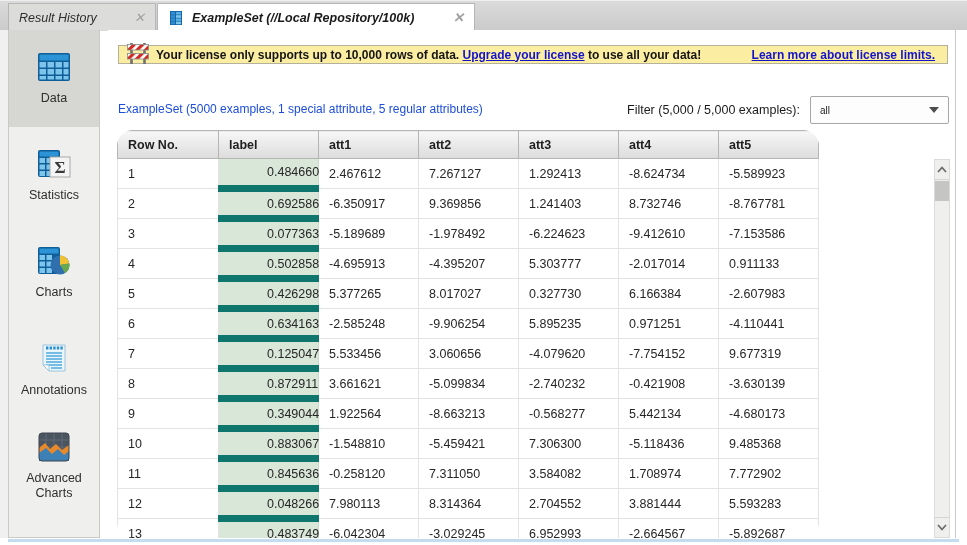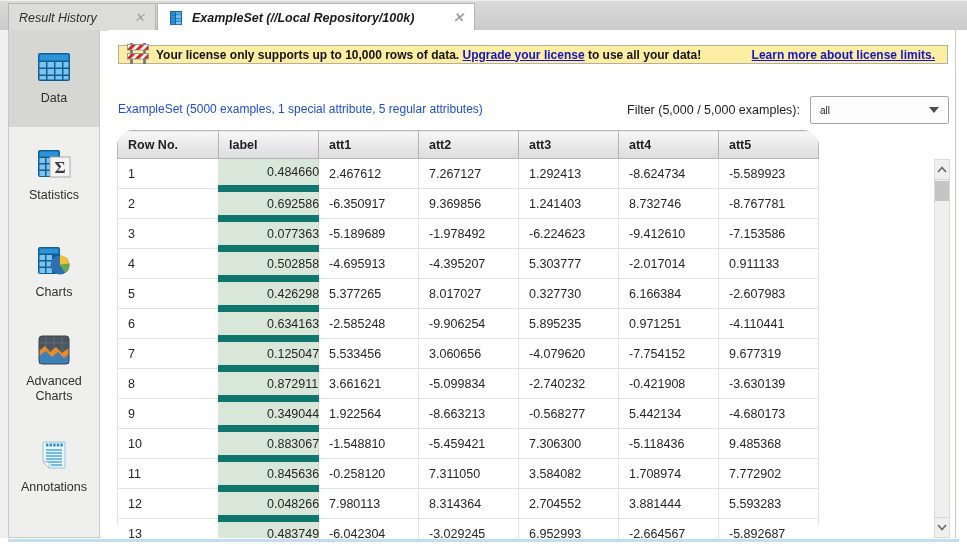--- a/index.html
+++ b/index.html
@@ -164,60 +164,60 @@
         <circle cx="23" cy="19" r="9.5" fill="#2f6fae"></circle>
         <path d="M23 19 L23 9.5 A9.5 9.5 0 0 1 32.4 17.5 Z" fill="#f2c233"></path>
         <path d="M23 19 L32.4 17.5 A9.5 9.5 0 0 1 28 27 Z" fill="#6aa84f"></path>
       </svg>
     </span>
     <span class="side-label">Charts</span>
   </div>
 
   <div class="side-item">
     <span>
+      <svg width="30" height="32" viewBox="0 0 30 32">
+        <path d="M4 3 L26 3 L26 29 L10 29 L4 23 Z" fill="#eaf5fc" stroke="#9cc4de" stroke-width="1"></path>
+        <g fill="#2a8fd0">
+          <rect x="7" y="4.5" width="2.4" height="3"></rect>
+            <rect x="10.6" y="4.5" width="2.4" height="3"></rect>
+            <rect x="14.2" y="4.5" width="2.4" height="3"></rect>
+            <rect x="17.8" y="4.5" width="2.4" height="3"></rect>
+            <rect x="21.4" y="4.5" width="2.4" height="3"></rect>
+        </g>
+        <g stroke="#58aede" stroke-width="1.6">
+          <line x1="7" y1="11" x2="23" y2="11"></line>
+            <line x1="7" y1="14" x2="23" y2="14"></line>
+          <line x1="7" y1="17" x2="23" y2="17"></line>
+            <line x1="7" y1="20" x2="23" y2="20"></line>
+          <line x1="7" y1="23" x2="23" y2="23"></line>
+            <line x1="12" y1="26" x2="23" y2="26"></line>
+        </g>
+        <path d="M4 23 L10 23 L10 29 Z" fill="#ffffff" stroke="#9cc4de" stroke-width="1"></path>
+      </svg>
+    </span>
+    <span class="side-label">Annotations</span>
+  </div>
+
+  <div class="side-item">
+    <span>
       <svg width="34" height="30" viewBox="0 0 34 30">
         <rect x="2" y="1" width="30" height="28" rx="3" fill="#4b5560"></rect>
         <g stroke="#5f6b77" stroke-width="1">
           <line x1="2" y1="8" x2="32" y2="8"></line>
             <line x1="2" y1="15" x2="32" y2="15"></line>
           <line x1="9" y1="1" x2="9" y2="29"></line>
             <line x1="17" y1="1" x2="17" y2="29"></line>
             <line x1="25" y1="1" x2="25" y2="29"></line>
         </g>
         <path d="M2 29 L2 16 L8 11 L13 17 L19 12 L25 18 L32 13 L32 29 Z" fill="#e8892a"></path>
         <path d="M2 29 L2 21 L9 16 L15 22 L21 17 L27 23 L32 19 L32 29 Z" fill="#2d7fc1" opacity="0.92"></path>
         <rect x="2" y="1" width="30" height="28" rx="3" fill="none" stroke="#3d454e" stroke-width="1"></rect>
       </svg>
     </span>
     <span class="side-label">Advanced Charts</span>
-  </div>
-
-  <div class="side-item">
-    <span>
-      <svg width="30" height="32" viewBox="0 0 30 32">
-        <path d="M4 3 L26 3 L26 29 L10 29 L4 23 Z" fill="#eaf5fc" stroke="#9cc4de" stroke-width="1"></path>
-        <g fill="#2a8fd0">
-          <rect x="7" y="4.5" width="2.4" height="3"></rect>
-            <rect x="10.6" y="4.5" width="2.4" height="3"></rect>
-            <rect x="14.2" y="4.5" width="2.4" height="3"></rect>
-            <rect x="17.8" y="4.5" width="2.4" height="3"></rect>
-            <rect x="21.4" y="4.5" width="2.4" height="3"></rect>
-        </g>
-        <g stroke="#58aede" stroke-width="1.6">
-          <line x1="7" y1="11" x2="23" y2="11"></line>
-            <line x1="7" y1="14" x2="23" y2="14"></line>
-          <line x1="7" y1="17" x2="23" y2="17"></line>
-            <line x1="7" y1="20" x2="23" y2="20"></line>
-          <line x1="7" y1="23" x2="23" y2="23"></line>
-            <line x1="12" y1="26" x2="23" y2="26"></line>
-        </g>
-        <path d="M4 23 L10 23 L10 29 Z" fill="#ffffff" stroke="#9cc4de" stroke-width="1"></path>
-      </svg>
-    </span>
-    <span class="side-label">Annotations</span>
   </div>
 </div>
 
 <div class="content">
 
   <div class="banner">
     <span>
       <svg width="22" height="25" viewBox="0 0 22 25">
         <defs>
           <pattern id="stripes" patternUnits="userSpaceOnUse" width="6" height="6" patternTransform="rotate(45)">

